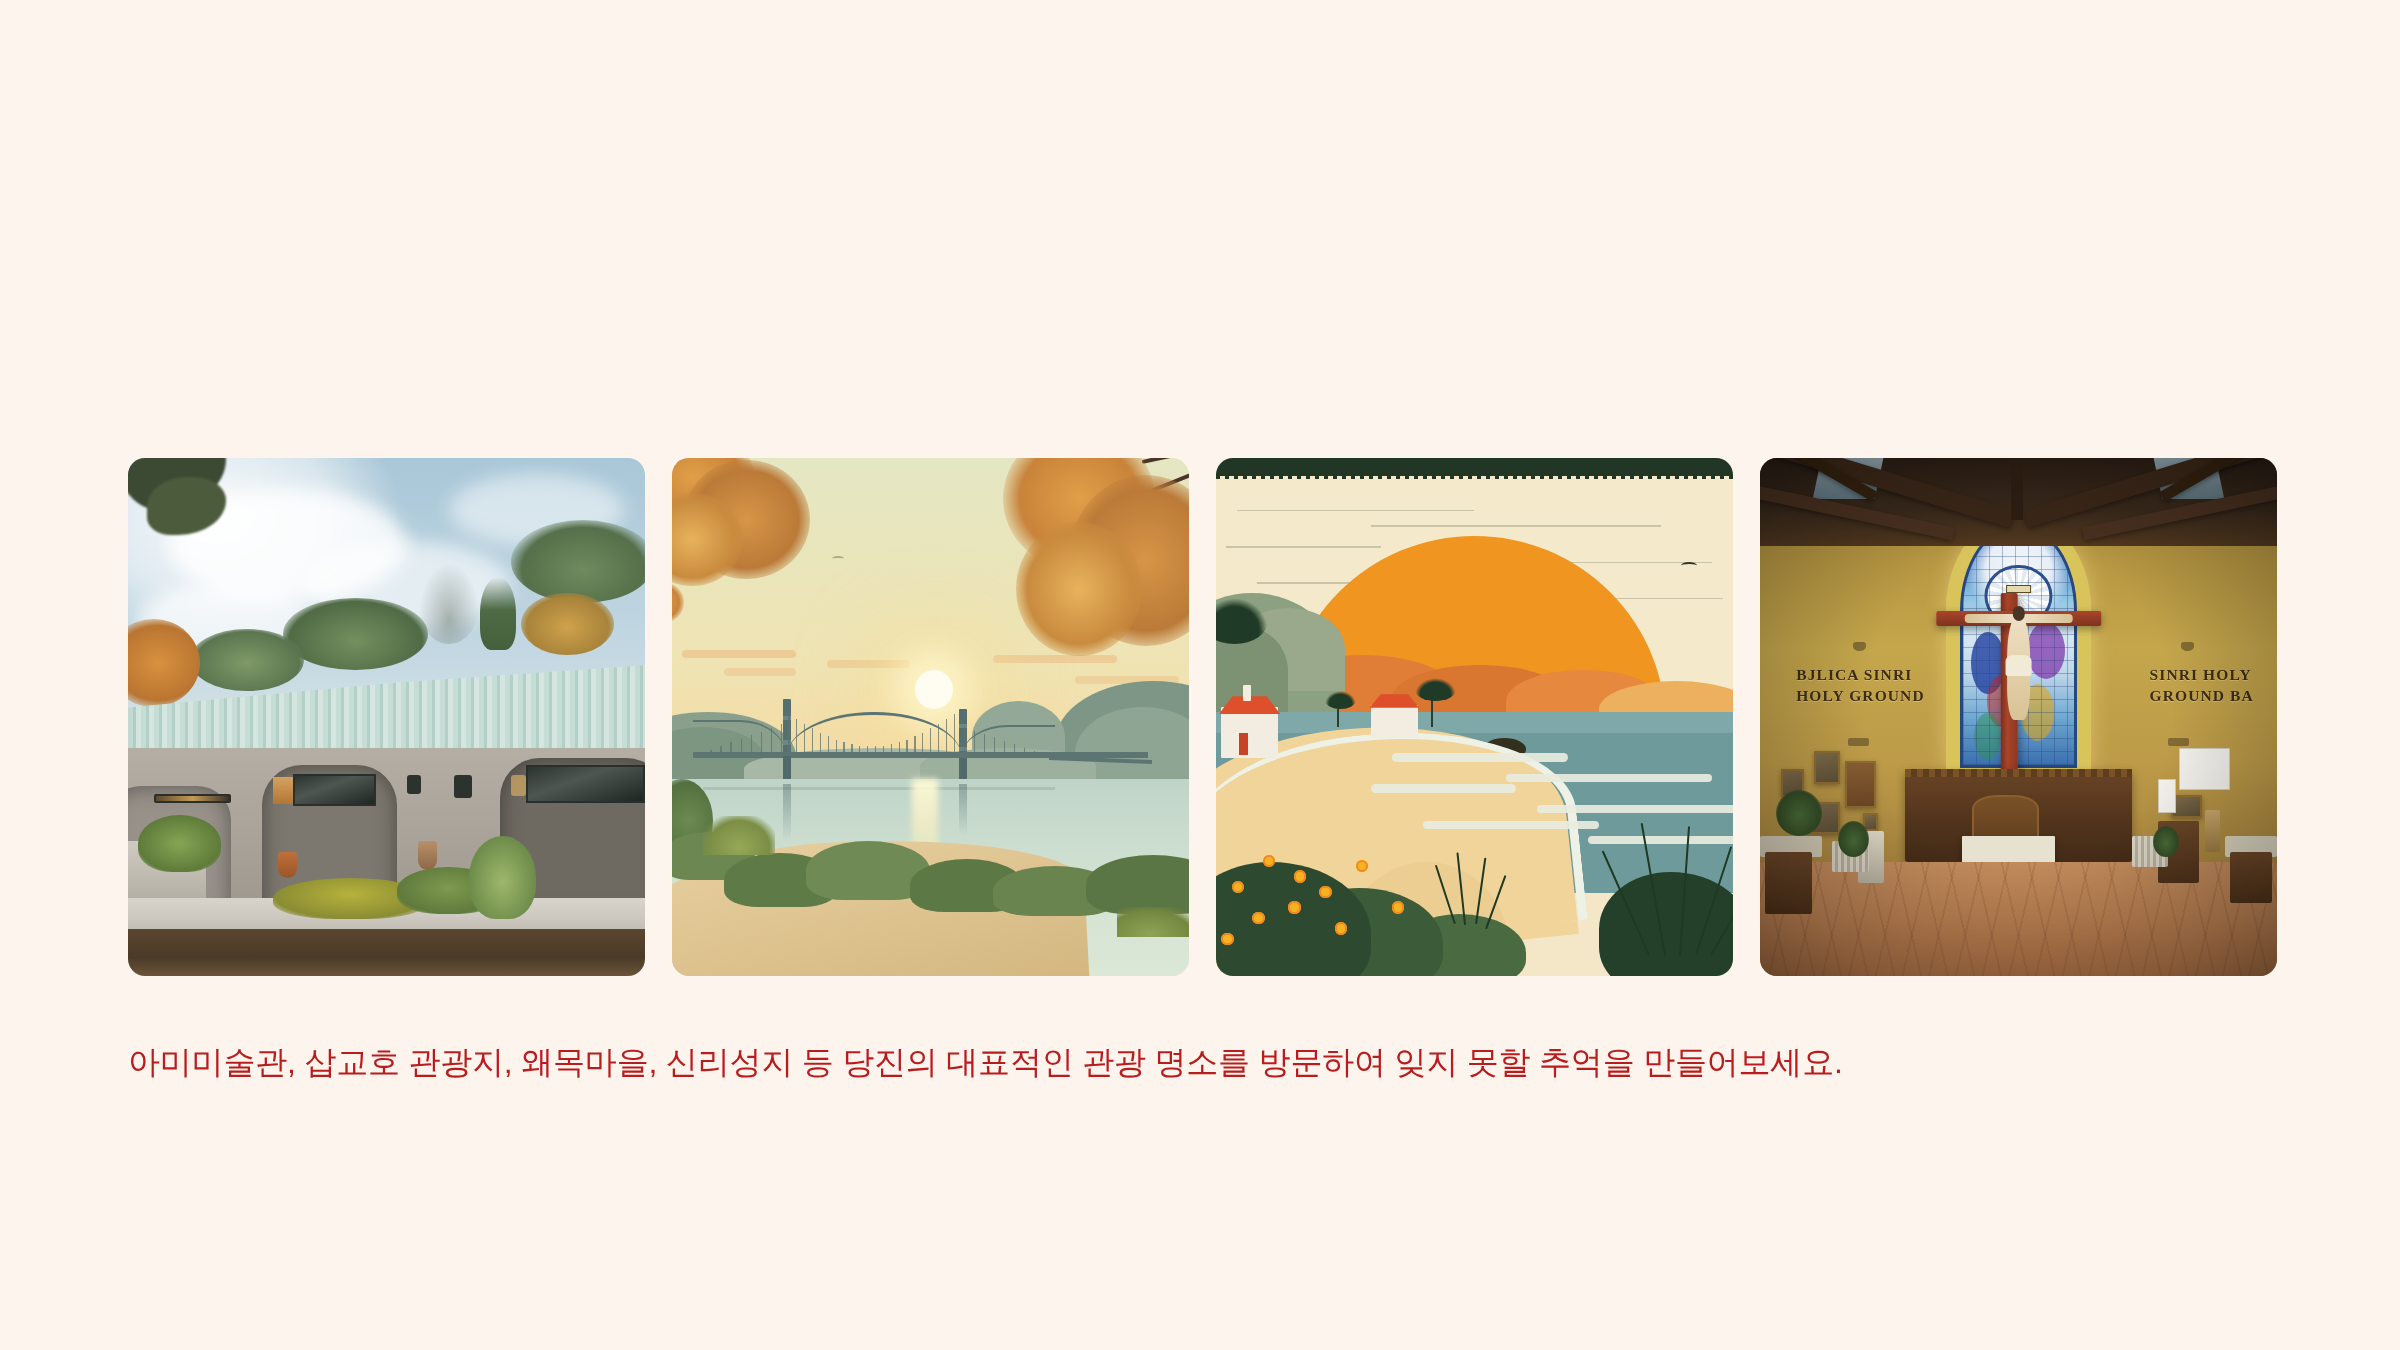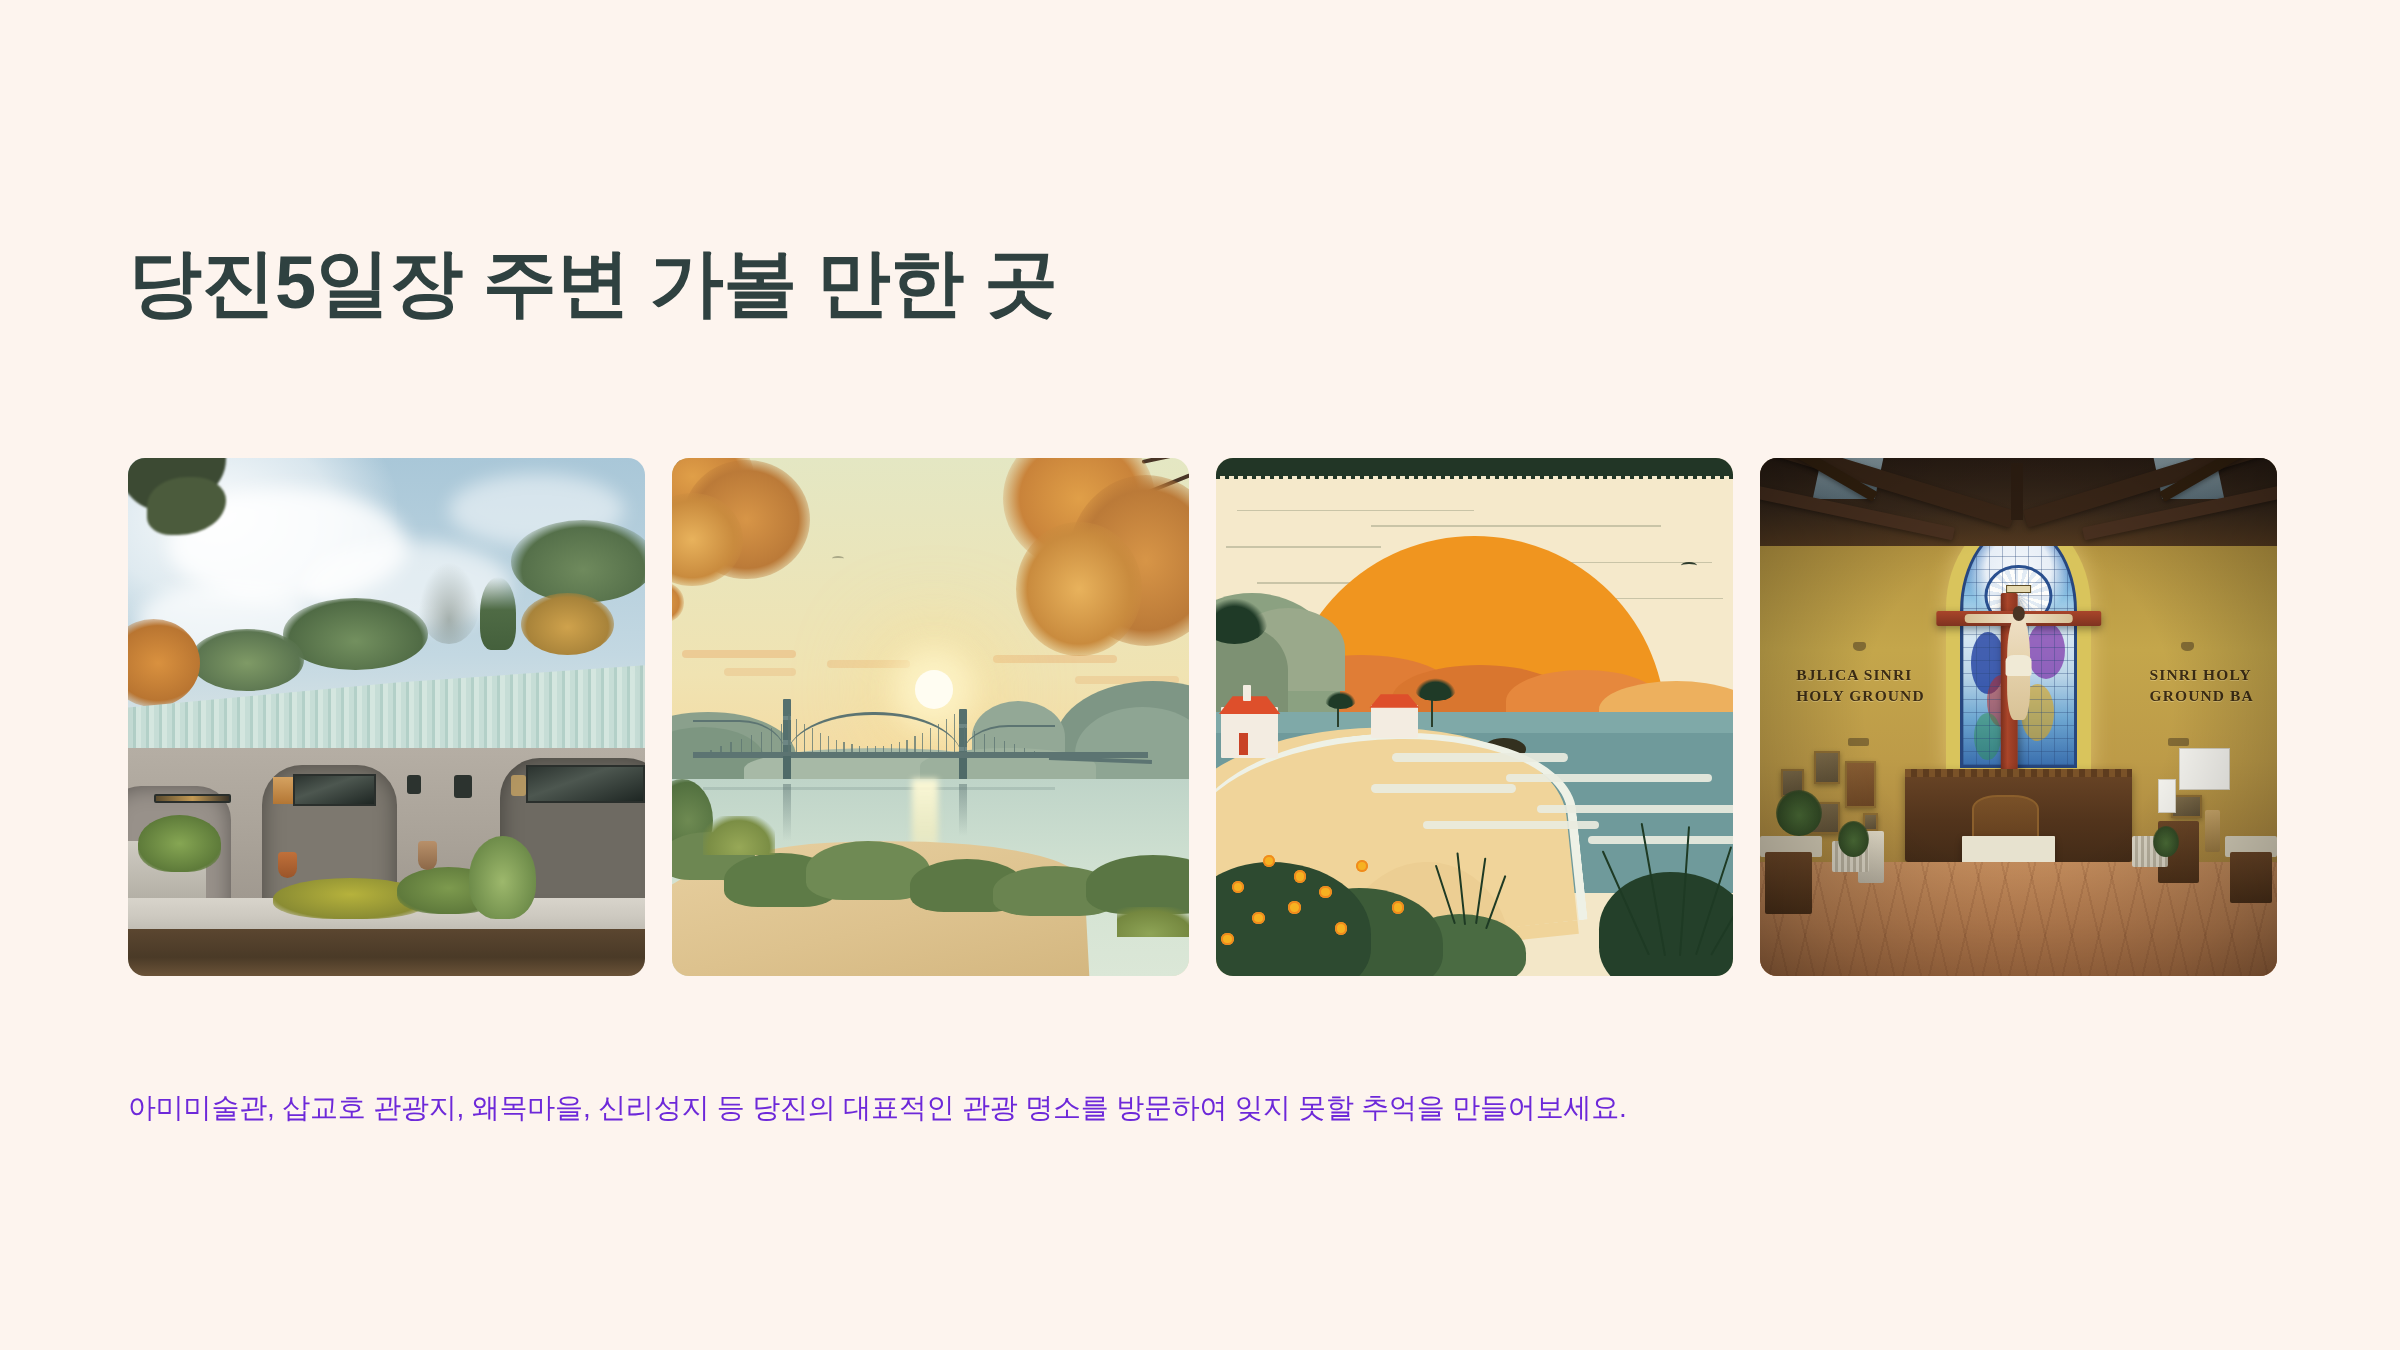--- a/index.html
+++ b/index.html
@@ -592,34 +592,33 @@
   }
   .c4 .vignette {
     position:absolute; inset:0;
     background:radial-gradient(ellipse at 50% 48%, rgba(0,0,0,0) 42%, rgba(0,0,0,.22) 80%, rgba(0,0,0,.38) 100%);
     pointer-events:none;
   }
 
   
   #caption {
     position:absolute;
-    left:128px; top:1089px;
-    font-size:28px;
+    left:128px; top:1041px;
+    font-size:32px;
     font-weight:500;
-    color:#6d28d9;
+    color:#b91c1c;
     letter-spacing:-0.2px;
     white-space:nowrap;
   }
 </style>
 </head>
 <body>
 
 <div id="page">
 
-  <h1 id="page-title">당진5일장 주변 가볼 만한 곳</h1>
 
   <div id="gallery">
 
     <div class="card c1">
       <div class="scene">
         <div class="sky-glow"></div>
         <div class="cloud cl1"></div>
         <div class="cloud cl2"></div>
         <div class="cloud cl3"></div>
         <div class="cloud cl4"></div>

